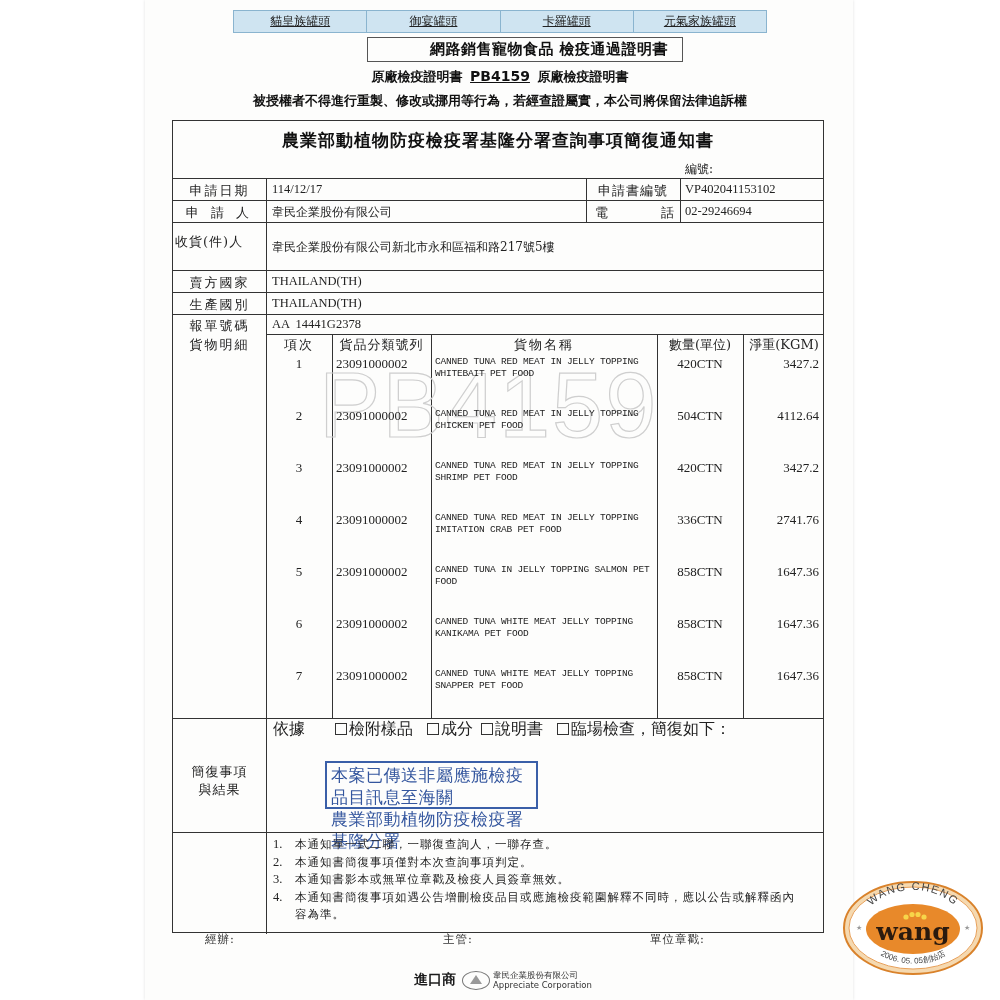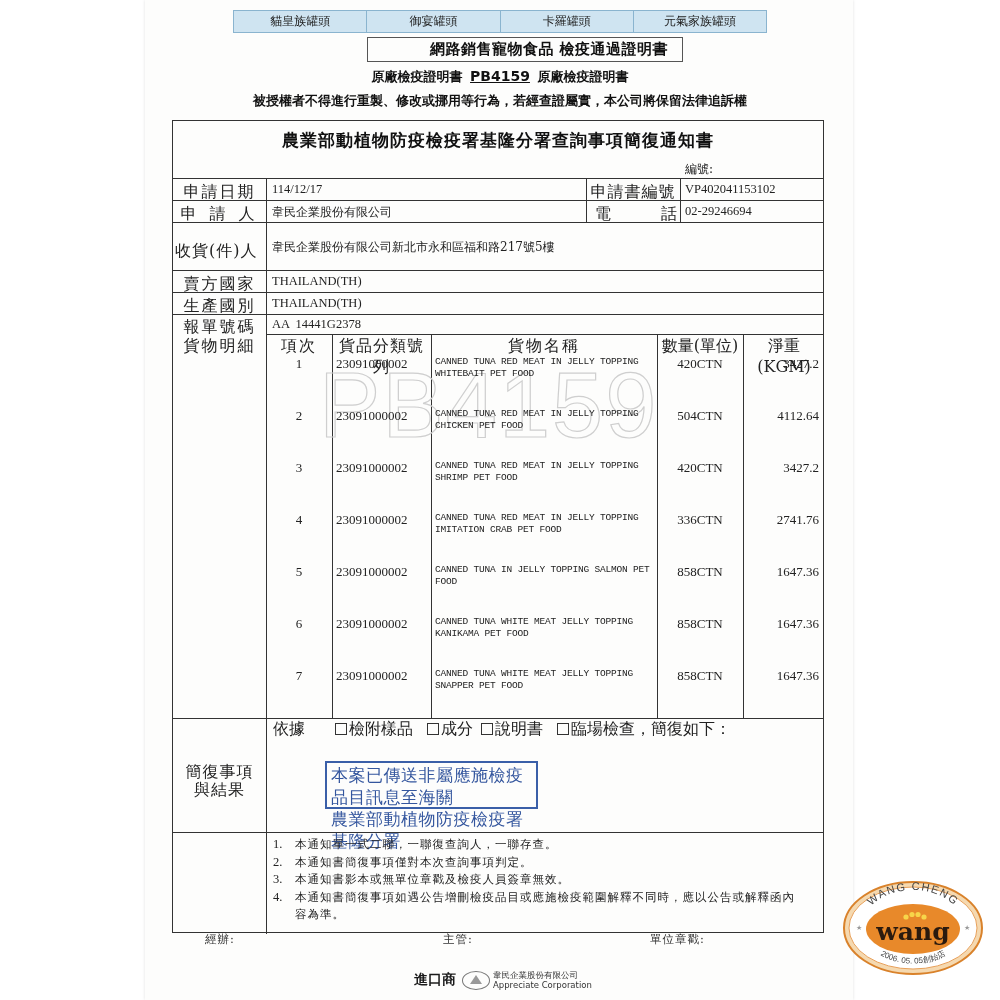--- a/index.html
+++ b/index.html
@@ -5,21 +5,21 @@
   html, body { margin:0; padding:0; background:#ffffff; }
   body { width:1000px; height:1000px; position:relative; overflow:hidden;
          font-family:"DejaVu Sans", sans-serif; color:#1a1a1a; }
   .paper { position:absolute; left:145px; top:0; width:708px; height:1000px;
            background:#fdfdfc; box-shadow:0 0 3px rgba(0,0,0,0.12); }
 
   
   .catbar { position:absolute; left:233px; top:10px; width:532px; height:21px;
             display:flex; border:1px solid #8ab4cf; background:#cfe4f1; }
   .catbar .cat { flex:1; text-align:center; font-size:12px; line-height:21px;
-                 border-right:1px solid #8ab4cf; color:#222; }
+                 border-right:1px solid #8ab4cf; color:#222;text-decoration:underline; }
   .catbar .cat:last-child { border-right:none; }
 
   .cert-title { position:absolute; left:367px; top:37px; width:266px; height:23px;
                 border:1px solid #555; text-align:center; font-size:15px; line-height:23px;
                 font-weight:bold; color:#111; letter-spacing:0.5px;padding-left:48px; }
   .auth-line { position:absolute; left:0; width:1000px; top:68px; text-align:center;
                font-size:13px; font-weight:bold; color:#111; }
   .auth-line .code { text-decoration:underline; font-size:14px; margin:0 3px; }
   .warn-line { position:absolute; left:0; width:1000px; top:92px; text-align:center;
                font-size:13px; font-weight:bold; color:#111; }
@@ -28,21 +28,21 @@
   .form { position:absolute; left:172px; top:120px; width:652px; height:813px;
           border:1.5px solid #333; box-sizing:border-box;
           font-family:"DejaVu Serif", serif; }
   .form-title { position:absolute; left:0; right:0; top:8px; text-align:center;
                 font-size:17px; font-weight:bold; letter-spacing:1px; color:#111; }
   .serial { position:absolute; right:110px; top:40px; font-size:12px; color:#222; }
 
   .hline { position:absolute; left:0; right:0; height:0; border-top:1px solid #333; }
   .vline { position:absolute; width:0; border-left:1px solid #333; }
 
-  .lbl { position:absolute; font-size:16px; color:#222; text-align:center; letter-spacing:2px; }
+  .lbl { position:absolute; font-size:13px; color:#222; text-align:center; letter-spacing:2px; }
   .val { position:absolute; font-size:12.5px; color:#222; font-family:"Liberation Serif", serif; }
   .val.cn { font-family:"DejaVu Serif", serif; font-size:12px; }
 
   .cell { position:absolute; font-size:12px; color:#222; font-family:"Liberation Serif", serif; }
   .cell.center { text-align:center; }
   .cell.prod { font-family:"Liberation Mono", monospace; font-size:9.5px; line-height:12px; letter-spacing:-0.2px; }
   .cell.num { font-size:13px; }
 
   .watermark { position:absolute; left:146px; top:232px; font-family:"Liberation Sans", sans-serif;
                font-size:92px; color:transparent; -webkit-text-stroke:1.2px #cfcfcf;
@@ -122,21 +122,21 @@
   <div class="val" style="left:99px;top:61px">114/12/17</div>
   <div class="lbl" style="left:413px;width:94px;top:61px;letter-spacing:1px">申請書編號</div>
   <div class="val" style="left:512px;top:61px">VP402041153102</div>
 
   <div class="lbl" style="left:0;width:93px;top:83px;letter-spacing:4px">申 請 人</div>
   <div class="val cn" style="left:99px;top:83px">韋民企業股份有限公司</div>
   <div class="lbl" style="left:422px;top:83px">電</div>
   <div class="lbl" style="left:488px;top:83px">話</div>
   <div class="val" style="left:512px;top:83px">02-29246694</div>
 
-  <div class="lbl" style="left:2px;top:120px;letter-spacing:1px">收貨(件)人</div>
+  <div class="lbl" style="left:2px;top:112px;letter-spacing:1px">收貨(件)人</div>
   <div class="val cn" style="left:99px;top:118px">韋民企業股份有限公司新北市永和區福和路217號5樓</div>
 
   <div class="lbl" style="left:0;width:93px;top:153px">賣方國家</div>
   <div class="val" style="left:99px;top:153px">THAILAND(TH)</div>
   <div class="lbl" style="left:0;width:93px;top:175px">生產國別</div>
   <div class="val" style="left:99px;top:175px">THAILAND(TH)</div>
   <div class="lbl" style="left:0;width:93px;top:196px">報單號碼</div>
   <div class="val" style="left:99px;top:196px;white-space:pre">AA  14441G2378</div>
 
   <div class="lbl" style="left:0;width:93px;top:215px">貨物明細</div>

